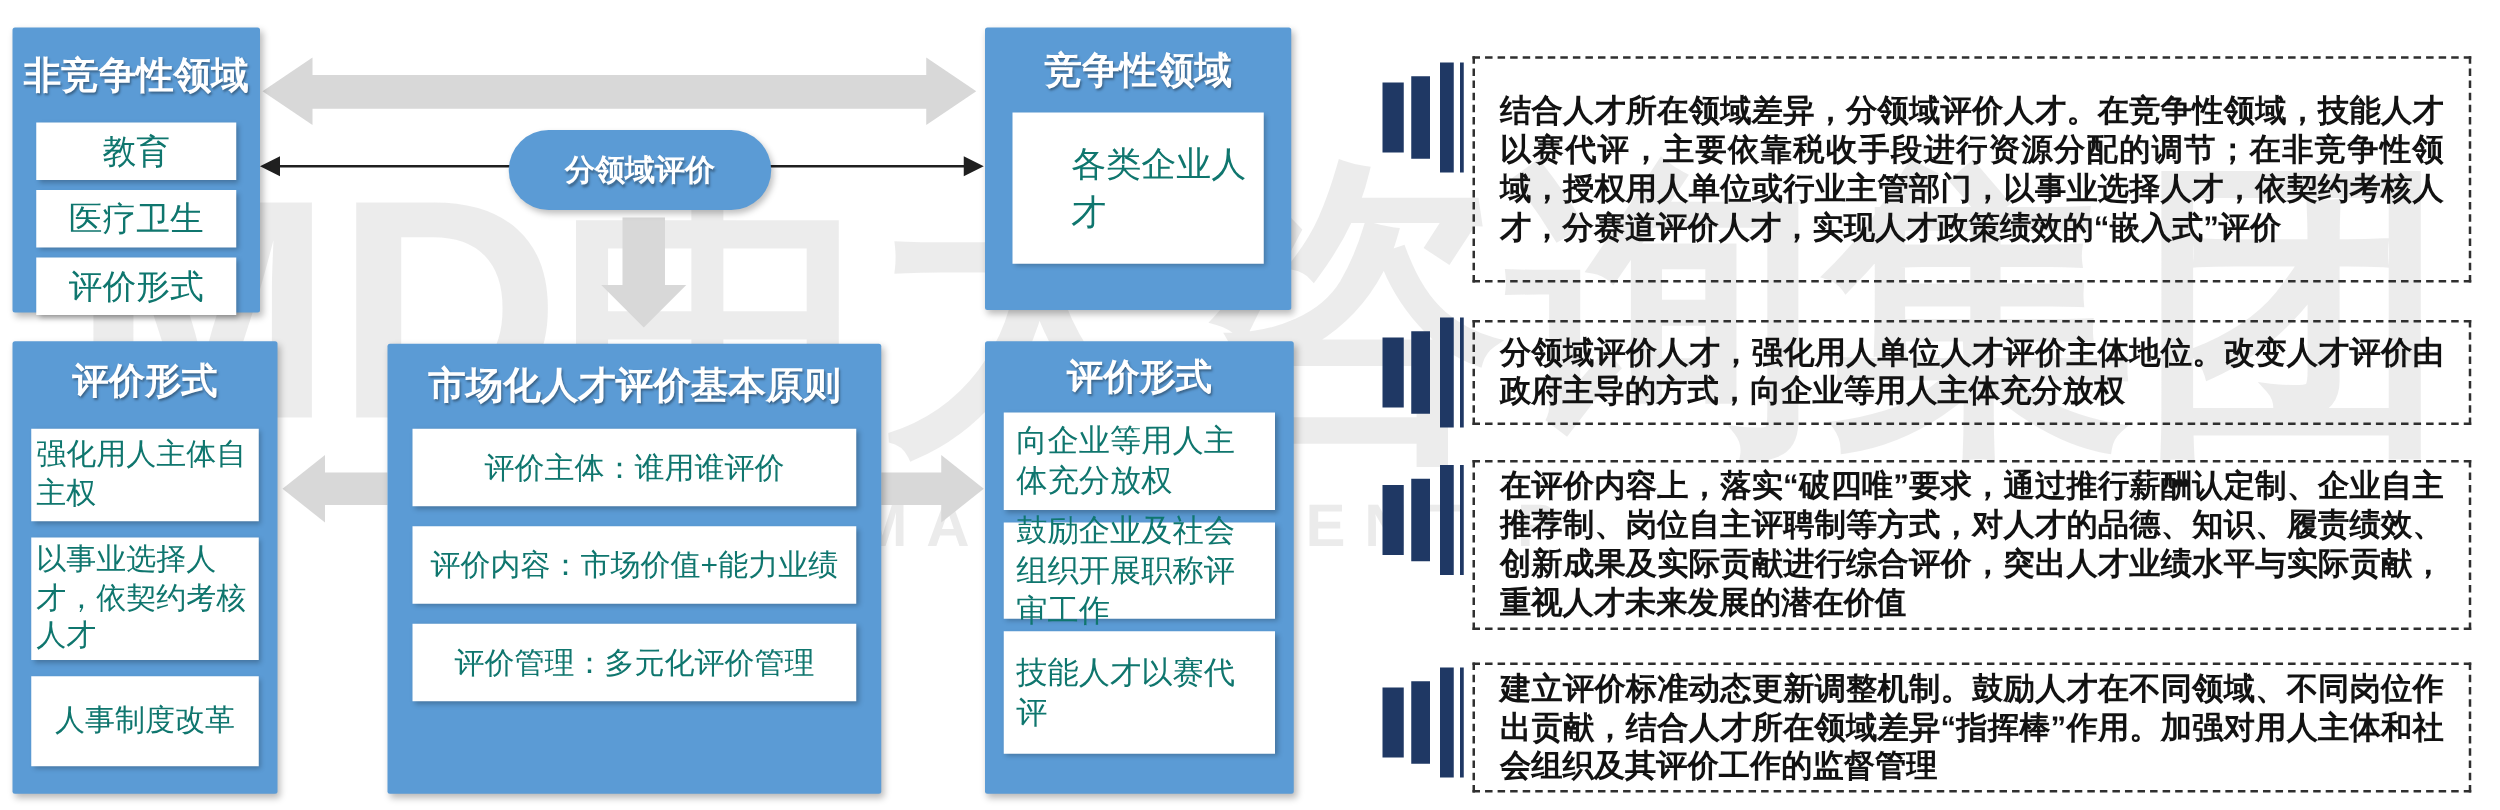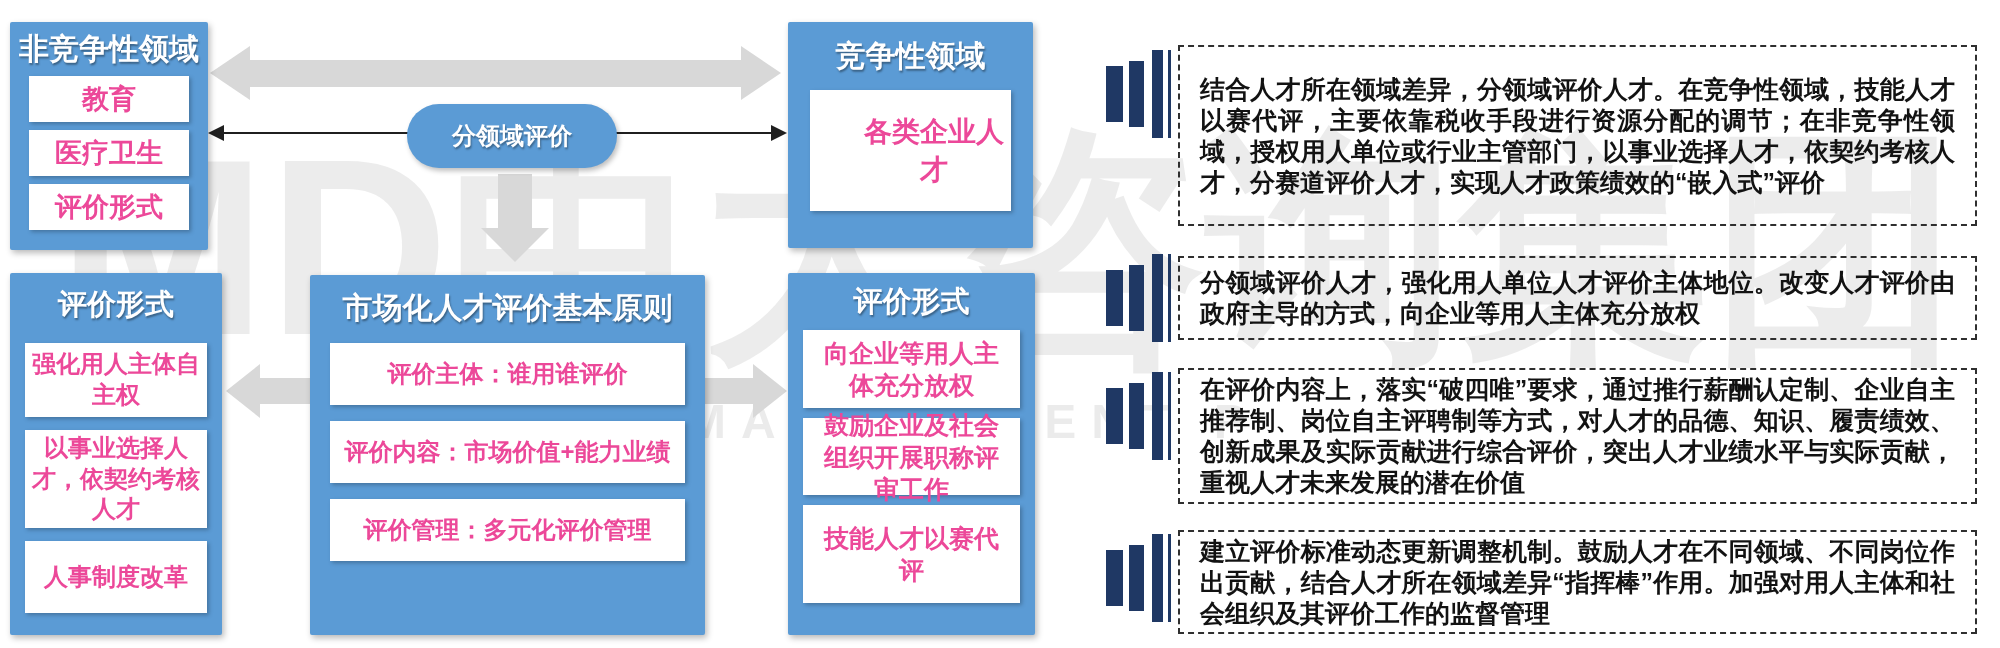--- a/index.html
+++ b/index.html
@@ -26,27 +26,27 @@
     box-shadow:2px 3px 6px rgba(0,0,0,0.28); border-radius:2px;
     display:flex; flex-direction:column; box-sizing:border-box;
   }
   .bb-title {
     color:#ffffff; font-weight:700; text-align:center;
     display:flex; align-items:center; justify-content:center;
     text-shadow:1px 2px 2px rgba(0,0,0,0.38); flex:none;
   }
   .bb-items { display:flex; flex-direction:column; flex:none; }
   .white-item {
-    background:#ffffff; color:#ec4899; font-weight:700; text-align:center;
+    background:#ffffff; color:#0f766e; font-weight:400; text-align:left;
     display:flex; align-items:center; justify-content:center;
     box-shadow:2px 2px 4px rgba(0,0,0,0.25); flex:none; box-sizing:border-box;
   }
 
   #box-tl { left:10px;  top:22px;  width:198px; height:228px; }
-  #box-tl .bb-title { height:54px; font-size:30px; }
+  #box-tl .bb-title { height:76px; font-size:30px; }
   #box-tl .bb-items { padding:0 19px; gap:8px; }
   #box-tl .white-item { height:46px; font-size:27px; }
 
   #box-tr { left:788px; top:22px;  width:245px; height:226px; }
   #box-tr .bb-title { height:68px; font-size:30px;text-align:center; }
   #box-tr .bb-items { padding:0 22px; }
   #box-tr .white-item { height:121px; font-size:28px;padding-left:47px; }
 
   #box-bl { left:10px;  top:273px; width:212px; height:362px; }
   #box-bl .bb-title { height:64px; font-size:29px; }

